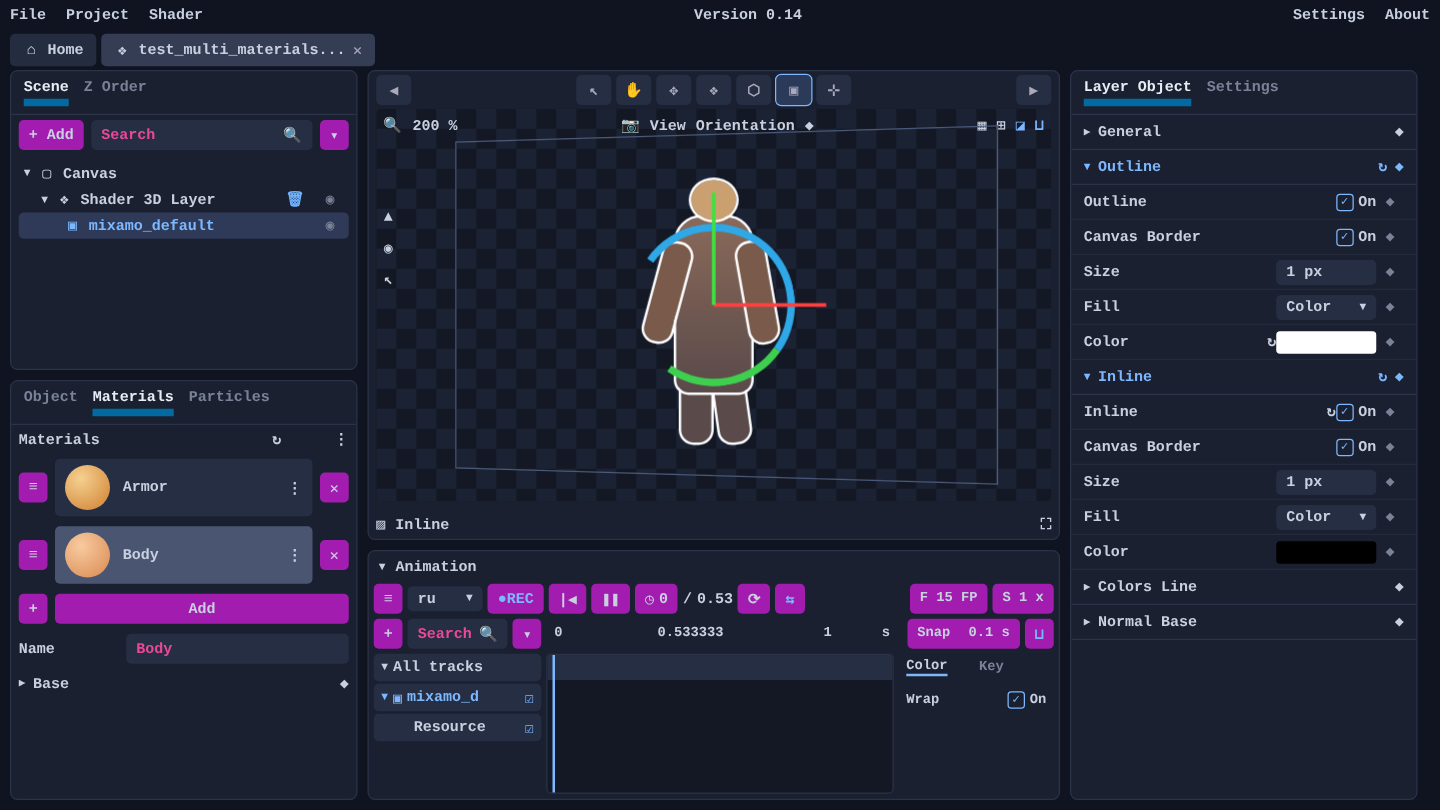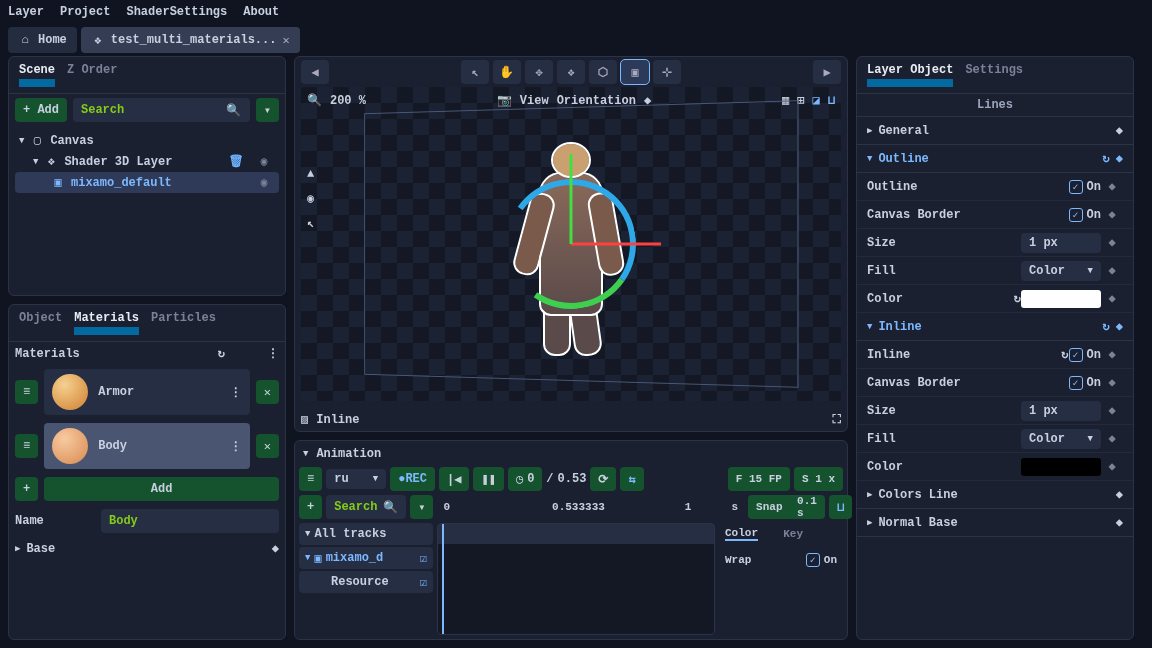--- a/index.html
+++ b/index.html
@@ -13,24 +13,24 @@
 .tab.active { background:#353d54; }
 .tab .close { color:#aab; }
 .main { display:flex; gap:8px; padding:0 8px 8px 8px; height:calc(648px - 56px); }
 .col { display:flex; flex-direction:column; gap:8px; }
 .col.left { width:278px; }
 .col.mid { width:554px; }
 .col.right { width:278px; }
 .panel { background:#1a2030; border:1px solid #2a3348; border-radius:6px; display:flex; flex-direction:column; overflow:hidden; }
 .panel-tabs { display:flex; gap:12px; padding:6px 10px; border-bottom:1px solid #2a3348; }
 .panel-tabs span { color:#7a8298; }
-.panel-tabs span.on { color:#e8ecf5; border-bottom:8px solid #0369a1; padding-bottom:2px; }
+.panel-tabs span.on { color:#e8ecf5; border-bottom:6px solid #0369a1; padding-bottom:2px; }
 .row { display:flex; align-items:center; gap:6px; padding:4px 6px; }
-.btn, .inbtn { background:#14532d; border-radius:4px; padding:4px 8px; display:inline-flex; align-items:center; gap:4px; height:24px; }
-.input { background:#262e44; border-radius:4px; padding:4px 8px; color:#84cc16; flex:1; height:24px; display:flex; align-items:center; justify-content:space-between; }
+.btn, .inbtn { background:#a21caf; border-radius:4px; padding:4px 8px; display:inline-flex; align-items:center; gap:4px; height:24px; }
+.input { background:#262e44; border-radius:4px; padding:4px 8px; color:#ec4899; flex:1; height:24px; display:flex; align-items:center; justify-content:space-between; }
 .tree { padding:4px 6px; }
 .tree-item { display:flex; align-items:center; gap:6px; padding:3px 4px; border-radius:4px; }
 .tree-item.sel { background:#2f3a58; color:#7db8ff; }
 .indent1 { padding-left:18px; }
 .indent2 { padding-left:36px; }
 .icon { width:14px; display:inline-flex; justify-content:center; }
 .mat-row { display:flex; align-items:center; gap:6px; padding:4px 6px; }
 .mat-card { flex:1; background:#262e44; border-radius:4px; display:flex; align-items:center; gap:10px; padding:4px 8px; height:46px; }
 .mat-card.sel { background:#4a5572; }
 .swatch { width:36px; height:36px; border-radius:50%; background:radial-gradient(circle at 35% 30%, #f5d090, #d08030); }
@@ -79,24 +79,25 @@
 .colorbox { width:80px; height:18px; border-radius:3px; }
 .tri { font-size:9px; }
 .spacer { flex:1; }
 .mini { width:22px; text-align:center; color:#7a8298; }
 </style>
 </head>
 <body>
 
 <div class="topbar">
   <div class="menu">
-    <span>Layer</span>
+    <span>File</span>
     <span>Project</span>
     <span>Shader</span>
   </div>
+  <div class="center">Version 0.14</div>
   <div class="right">
     <span>Settings</span>
     <span>About</span>
   </div>
 </div>
 
 <div class="tabbar">
   <div class="tab">
     <span class="icon">⌂</span>
     <span>Home</span>
@@ -287,21 +288,21 @@
       </div>
       <div class="anim-row">
         <div class="btn">+</div>
         <div class="input" style="flex:0 0 80px">
             <span>Search</span>
             <span>🔍</span>
           </div>
         <div class="btn">▾</div>
         <div style="flex:1;display:flex;gap:40px;padding:0 6px;" class="small">
           <span>0</span>
-          <span style="margin-left:62px">0.533333</span>
+          <span style="margin-left:36px">0.533333</span>
           <span style="margin-left:40px">1</span>
           <span>s</span>
         </div>
         <div class="btn small"><span>Snap</span>&nbsp;<span>0.1 s</span></div>
         <div class="btn" style="color:#7db8ff">⊔</div>
       </div>
       <div class="track-area">
         <div class="track-left">
           <div class="track-item">
               <span class="tri">▼</span>
@@ -339,21 +340,20 @@
       </div>
     </div>
   </div>
 
   <div class="col right">
     <div class="panel" style="flex:1;">
       <div class="panel-tabs">
         <span class="on">Layer Object</span>
         <span>Settings</span>
       </div>
-      <div style="text-align:center;padding:4px;color:#9aa4bc;border-bottom:1px solid #2a3348;">Lines</div>
 
       <div class="group-head dim">
           <span class="tri">▶</span>
           <span>General</span>
           <span class="spacer"></span>
           <span>◆</span>
         </div>
 
       <div class="group-head">
           <span class="tri">▼</span>

